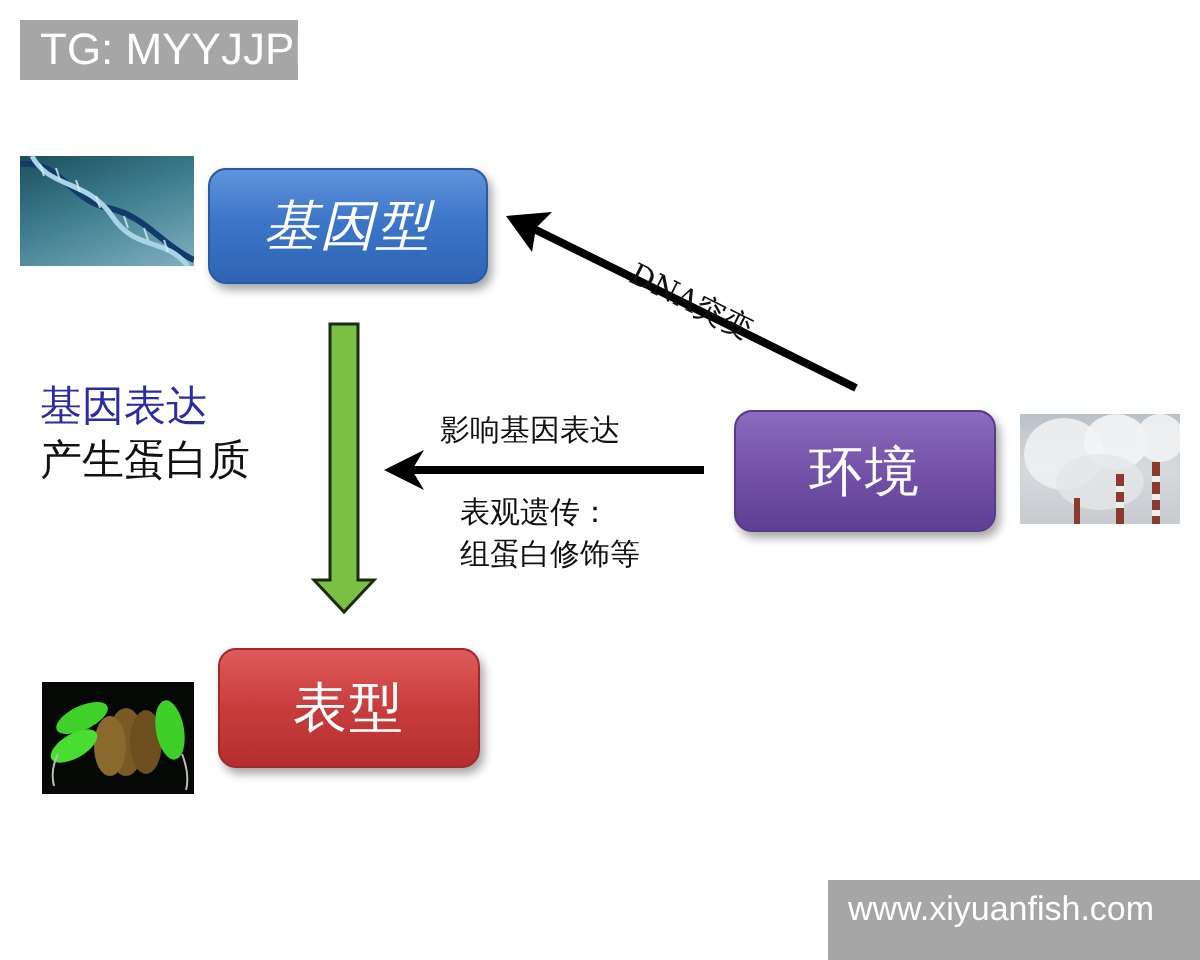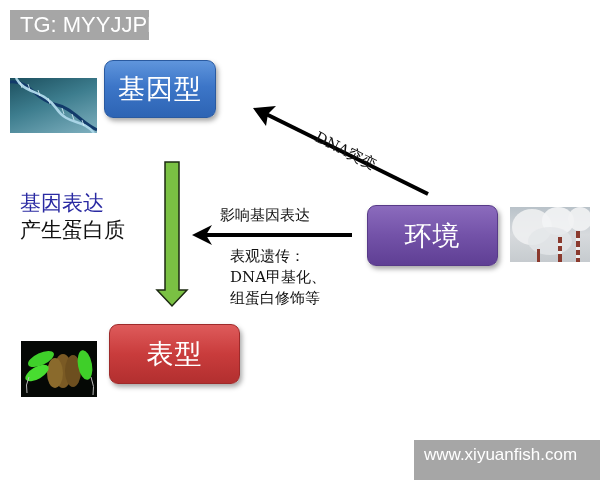--- a/index.html
+++ b/index.html
@@ -14,23 +14,24 @@
   #wm-top { left: 10px; top: 10px; width: 139px; height: 30px; }
   #wm-bottom { left: 414px; top: 440px; width: 196px; height: 42px; font-size: 17px; }
 
   .box {
     position: absolute; border-radius: 9px; color: #ffffff;
     display: flex; align-items: center; justify-content: center;
     font-size: 27px; letter-spacing: 1px;
     box-shadow: 2px 3px 5px rgba(0,0,0,0.35);
   }
   #box-genotype {
-    left: 104px; top: 60px; width: 112px; height: 58px;
+    left: 104px; top: 84px; width: 140px; height: 58px;
     background: linear-gradient(to bottom, #5f95dc 0%, #3d76c8 45%, #2d64b4 100%);
     border: 1px solid #2a5aa0;
+    font-style: italic;
   }
   #box-env {
     left: 367px; top: 205px; width: 131px; height: 61px;
     background: linear-gradient(to bottom, #8b6bbd 0%, #7352a8 50%, #5f3f94 100%);
     border: 1px solid #573a88;
   }
   #box-phenotype {
     left: 109px; top: 324px; width: 131px; height: 60px;
     background: linear-gradient(to bottom, #de5b5b 0%, #c93c3c 50%, #b22f2f 100%);
     border: 1px solid #9e2a2a;
@@ -139,17 +140,16 @@
   <g>
     <line x1="352" y1="235" x2="205" y2="235" stroke="#000" stroke-width="4"></line>
     <path d="M192,235 L212,225 L206,235 L212,245 Z" fill="#000"></path>
   </g>
 </svg>
 
 <div class="txt" id="lbl-mutation">DNA突变</div>
 <div class="txt" id="lbl-influence">影响基因表达</div>
 <div class="txt" id="lbl-epi">
   <div>表观遗传：</div>
-  <div>DNA甲基化、</div>
   <div>组蛋白修饰等</div>
 </div>
 
 <div class="wm" id="wm-bottom">www.xiyuanfish.com</div>
 
 </body></html>

